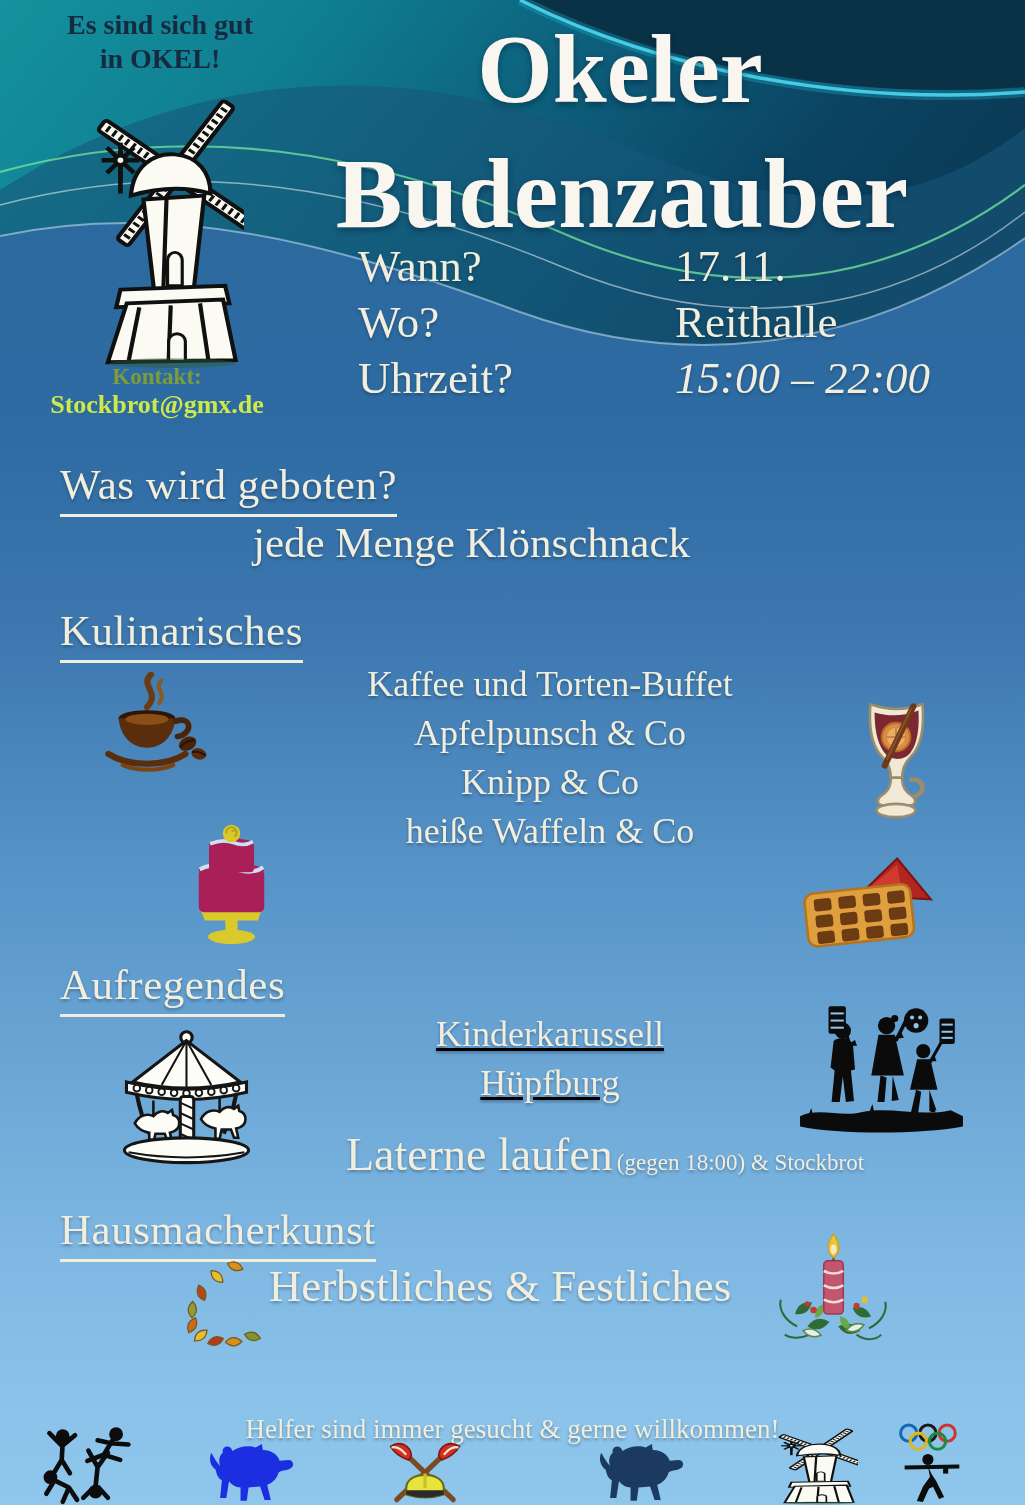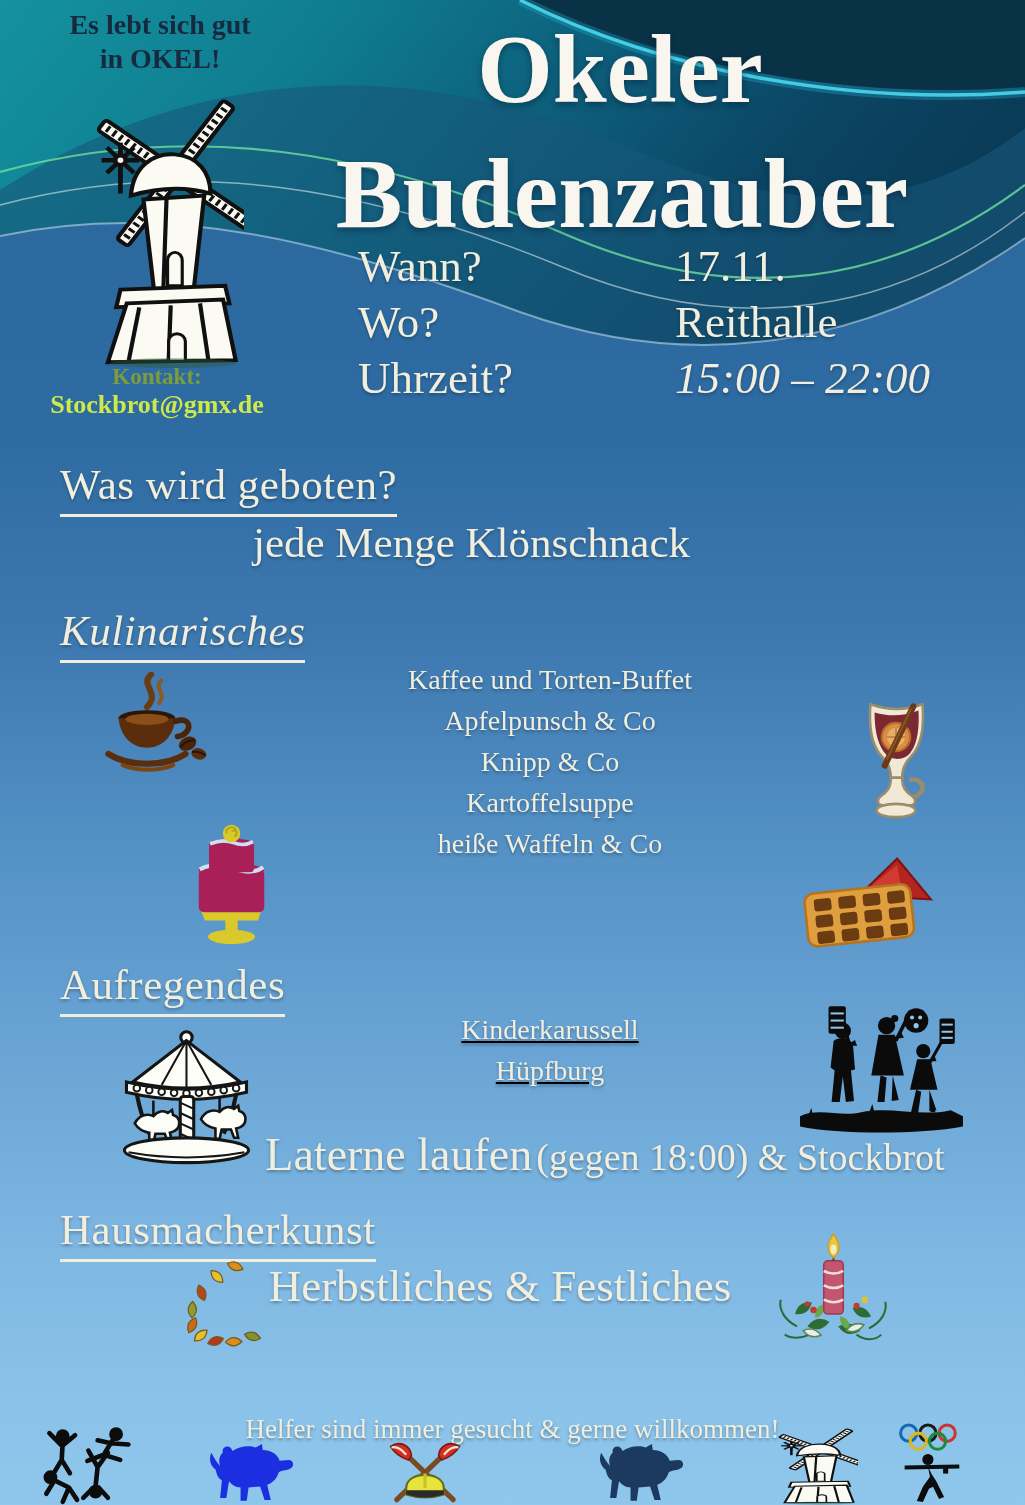--- a/index.html
+++ b/index.html
@@ -7,21 +7,21 @@
     position:relative;width:1025px;height:1505px;margin:0 auto;overflow:hidden;
     background:linear-gradient(180deg,#2e6ba2 0px,#2e6ba2 430px,#3d79b0 640px,
       #5592c6 860px,#6ca7d6 1080px,#7fb8e3 1260px,#8ac2e9 1400px,#8ec6ec 1505px);
     font-family:"Liberation Serif","DejaVu Serif",serif;
   }
   .abs{position:absolute;}
   .txt{color:#f2eedd;text-shadow:0 2px 3px rgba(10,30,50,.35);white-space:nowrap;}
   .center{text-align:center;}
   .heading{font-size:43px;letter-spacing:.5px;}
   .heading .ul{display:inline-block;border-bottom:3px solid #f2eedd;padding-bottom:5px;}
-  .item{font-size:28px;line-height:1.0;margin:0 0 13px 0;}
+  .item{font-size:36px;line-height:1.0;margin:0 0 13px 0;}
   ul.plain{list-style:none;margin:0;padding:0;}
   .title{font-weight:bold;color:#f8f6ee;text-shadow:0 3px 6px rgba(5,25,45,.45);white-space:nowrap;}
   .qlabel,.qvalue{font-size:45px;color:#f2eedd;text-shadow:0 2px 3px rgba(10,30,50,.35);white-space:nowrap;}
 </style>
 </head>
 <body>
 
 <div class="poster">
 
   <svg class="abs" style="left:0;top:0;" width="1025" height="448" viewBox="0 0 1025 448" preserveAspectRatio="none">
@@ -92,21 +92,21 @@
       </g>
       <ellipse cx="102" cy="293" rx="60" ry="5" fill="#2d5a3a" opacity="0.45"></ellipse>
     </symbol>
 
     <symbol id="horse" viewBox="0 0 100 72">
       <path d="M8,30 C2,26 0,18 3,11 C6,16 9,22 13,26 C11,20 12,14 16,11 C15,8 17,4 21,4 C24,4 26,6 27,9 C34,4 45,2 53,5 L60,1 L61,8 C70,8 78,13 80,20 L90,19 C95,19 97,25 93,28 C89,31 83,30 79,33 C77,40 72,45 66,47 L70,64 L63,64 L58,49 L45,50 L43,65 L36,65 L36,50 C31,50 26,47 23,43 L20,62 L13,62 L15,42 C10,39 9,34 8,30 Z"></path>
     </symbol>
   </svg>
 
   <div class="abs center" style="left:40px;top:8px;width:240px;color:#16293e;font-weight:bold;font-size:28px;line-height:1.2;">
-    <div>Es lebt sich gut</div>
+    <div>Es sind sich gut</div>
     <div>in OKEL!</div>
   </div>
 
   <svg class="abs" style="left:66px;top:76px;" width="178" height="294" viewBox="0 0 170 300" preserveAspectRatio="none">
     <use href="#windmill"></use>
   </svg>
 
   <div class="abs center" style="left:17px;top:364px;width:280px;">
     <div style="color:#7e9c38;font-weight:bold;font-size:23px;">Kontakt:</div>
     <div style="color:#cdea49;font-weight:bold;font-size:26px;">Stockbrot@gmx.de</div>
@@ -122,28 +122,27 @@
     <div class="abs qvalue" style="left:675px;top:296px;">Reithalle</div>
     <div class="abs qlabel" style="left:358px;top:352px;">Uhrzeit?</div>
     <div class="abs qvalue" style="left:675px;top:352px;font-style:italic;">15:00 – 22:00</div>
   </div>
 
   <div class="abs txt heading" style="left:60px;top:460px;">
     <span class="ul">Was wird geboten?</span>
   </div>
   <div class="abs txt" style="left:253px;top:518px;font-size:43px;">jede Menge Klönschnack</div>
 
-  <div class="abs txt heading" style="left:60px;top:606px;font-style:italic;">
+  <div class="abs txt heading" style="left:60px;top:606px;">
     <span class="ul">Kulinarisches</span>
   </div>
   <ul class="abs plain center" style="left:240px;top:666px;width:620px;">
     <li class="txt item">Kaffee und Torten-Buffet</li>
     <li class="txt item">Apfelpunsch &amp; Co</li>
     <li class="txt item">Knipp &amp; Co</li>
-    <li class="txt item">Kartoffelsuppe</li>
     <li class="txt item">heiße Waffeln &amp; Co</li>
   </ul>
 
   <svg class="abs" style="left:88px;top:672px;" width="122" height="118" viewBox="0 0 120 115">
     <path d="M62,2 C50,12 72,20 58,34" stroke="#6b3c12" stroke-width="6" fill="none" stroke-linecap="round"></path>
     <path d="M72,8 C64,15 78,21 70,30" stroke="#8a5a20" stroke-width="4" fill="none" stroke-linecap="round"></path>
     <ellipse cx="58" cy="45" rx="28" ry="8" fill="#2f1506"></ellipse>
     <path d="M30,45 C32,64 44,74 58,74 C72,74 84,64 86,45 Z" fill="#5a2e0c"></path>
     <ellipse cx="58" cy="46" rx="21" ry="5.5" fill="#8a4f16"></ellipse>
     <path d="M86,48 C102,42 104,60 88,63" stroke="#4a2408" stroke-width="5.5" fill="none" stroke-linecap="round"></path>
@@ -210,21 +209,21 @@
 
   <div class="abs txt heading" style="left:60px;top:960px;">
     <span class="ul">Aufregendes</span>
   </div>
   <ul class="abs plain center" style="left:240px;top:1016px;width:620px;text-decoration:underline;">
     <li class="txt item">Kinderkarussell</li>
     <li class="txt item">Hüpfburg</li>
   </ul>
   <div class="abs txt center" style="left:605px;top:1128px;transform:translateX(-50%);">
     <span style="font-size:46px;">Laterne laufen</span>
-    <span style="font-size:38px;margin-top:46px;">(gegen 18:00) &amp; Stockbrot</span>
+    <span style="font-size:23px;margin-top:46px;">(gegen 18:00) &amp; Stockbrot</span>
   </div>
 
   <svg class="abs" style="left:112px;top:1028px;" width="150" height="140" viewBox="0 0 145 135">
     <g fill="#fdfdf8" stroke="#151515" stroke-width="3">
       <circle cx="72" cy="9" r="5.5"></circle>
       <path d="M72,12 L20,52 Q72,64 124,52 Z"></path>
       <path d="M72,12 L48,55 M72,12 L72,58 M72,12 L96,55" stroke-width="2"></path>
       <path d="M14,52 Q72,66 130,52 L130,62 Q72,76 14,62 Z"></path>
       <g stroke-width="1.8">
           <circle cx="24" cy="58" r="3.2"></circle>

